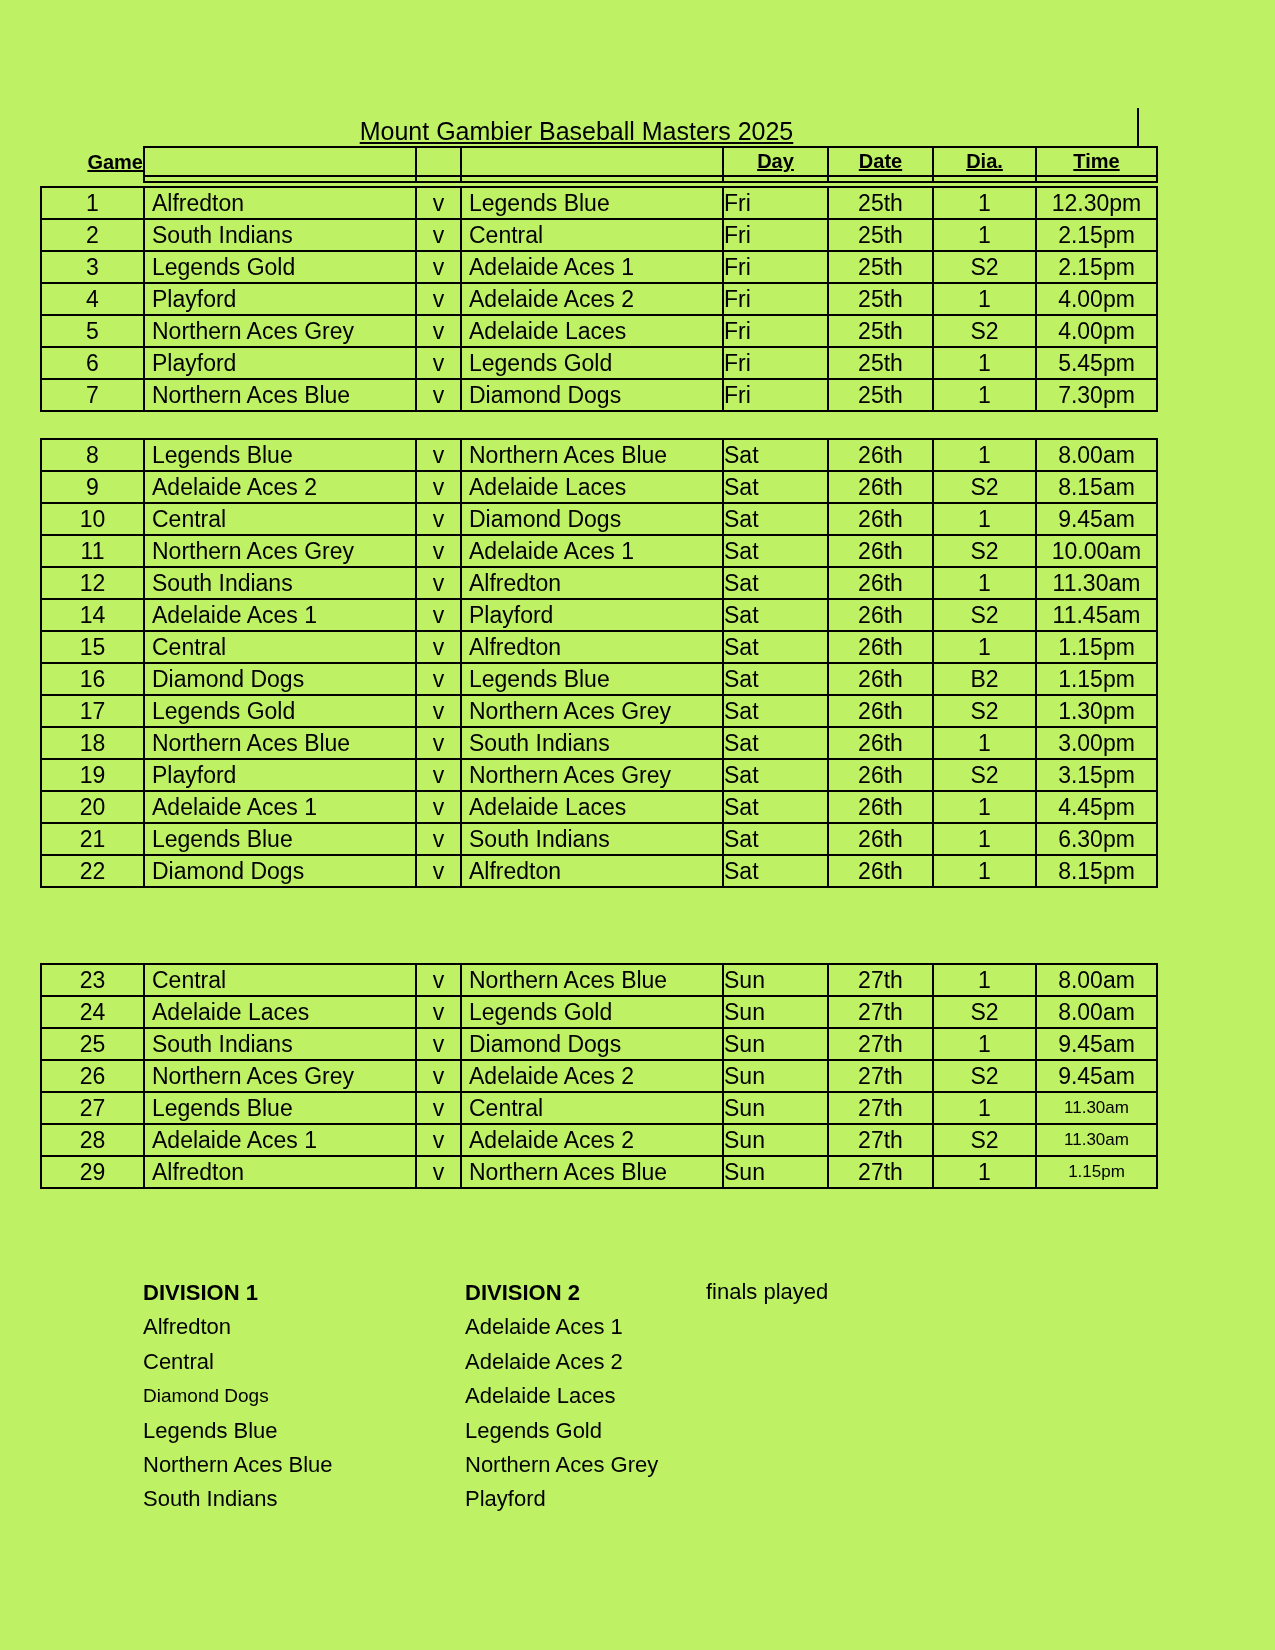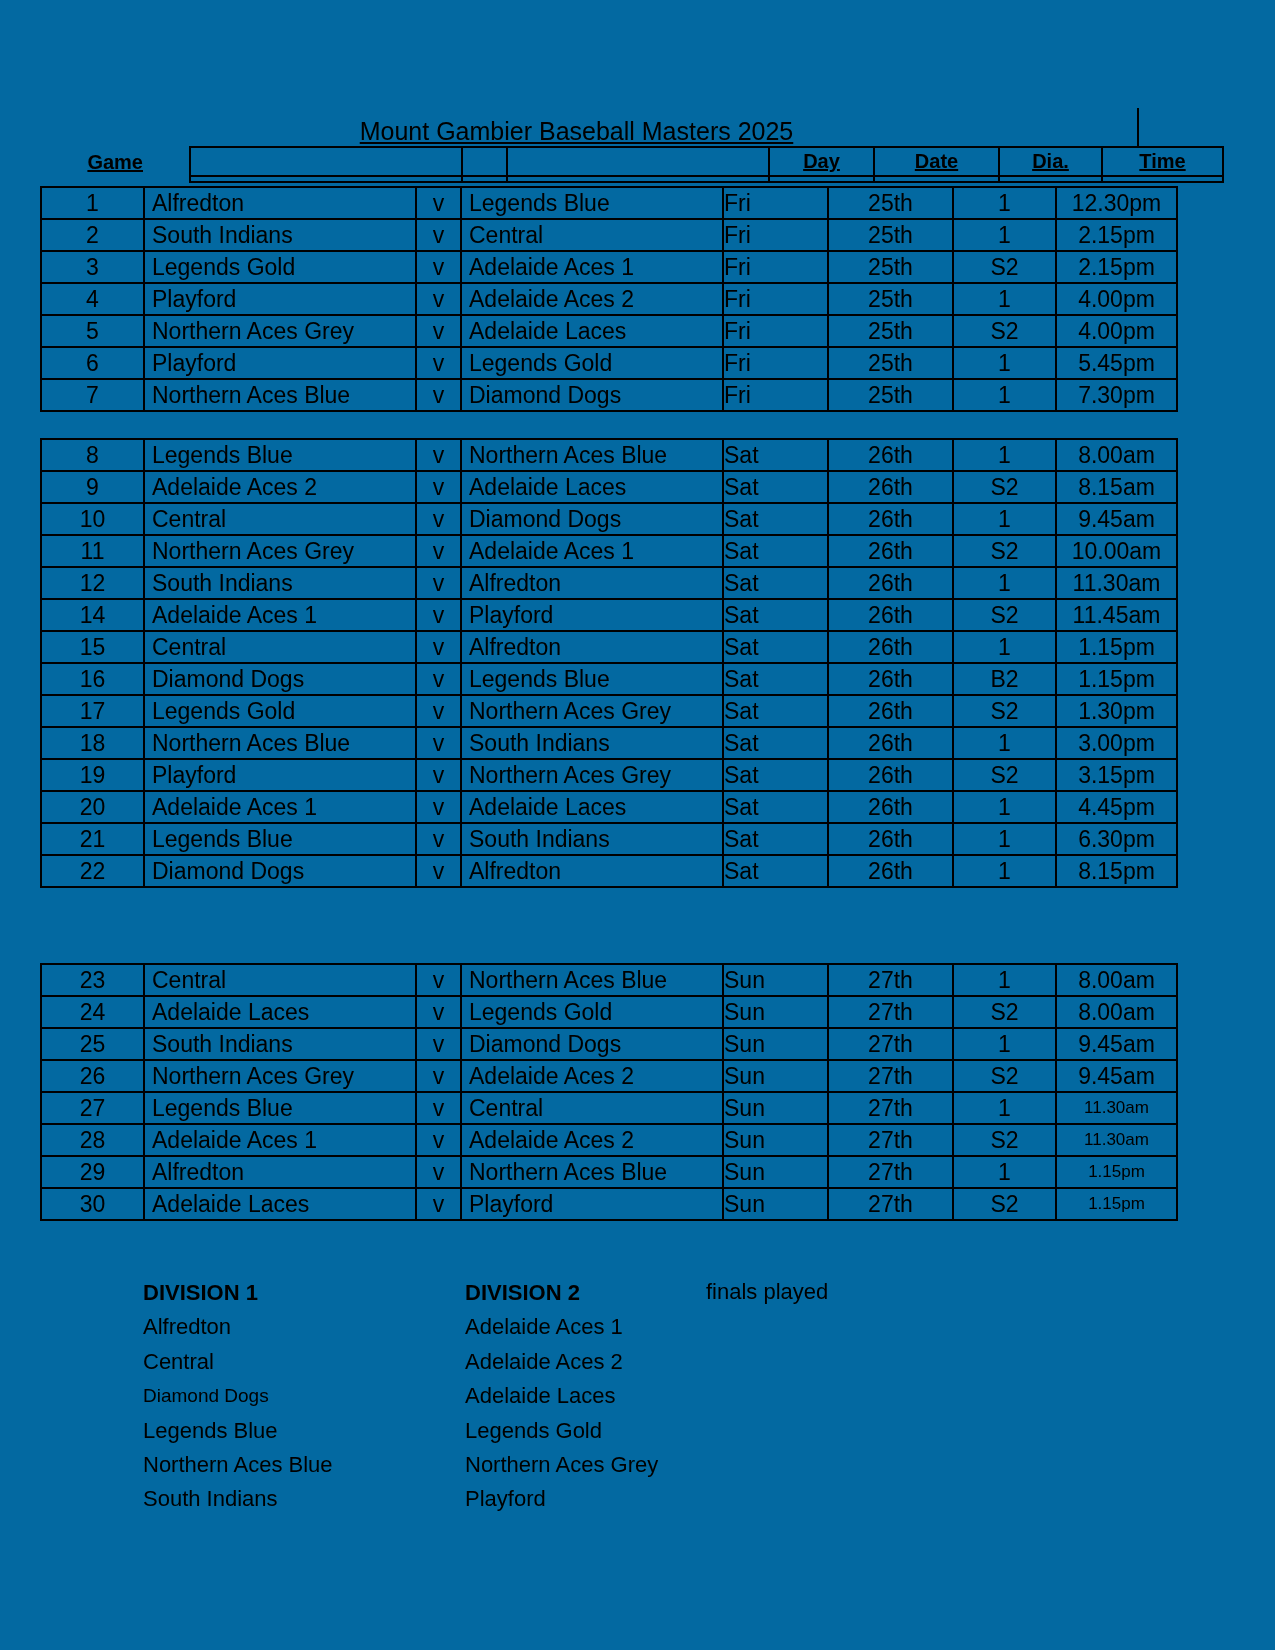--- a/index.html
+++ b/index.html
@@ -1,58 +1,58 @@
 <!DOCTYPE html>
 <html><head>
 <meta charset="utf-8">
 <style>
   html,body{margin:0;padding:0;background:#ffffff;}
   body{
     width:1275px;height:1650px;position:relative;overflow:hidden;
     font-family:"Liberation Sans","DejaVu Sans",sans-serif;color:#000;
   }
-  .page{position:absolute;inset:0;background:#0369a1;}
+  .page{position:absolute;inset:0;background:#bef264;}
 
   
   .title{
     position:absolute;top:117px;left:14px;width:1125px;
     text-align:center;font-size:25px;line-height:28px;
     text-decoration:underline;white-space:nowrap;
   }
   
   .tick{position:absolute;left:1137px;top:108px;width:2px;height:39px;background:#000;}
 
   
   .game-head{
     position:absolute;left:40px;top:151px;width:103px;text-align:right;
     font-size:20px;font-weight:bold;text-decoration:underline;
   }
 
   table{border-collapse:collapse;table-layout:fixed;}
   td,th{border:2px solid #000;overflow:hidden;white-space:nowrap;box-sizing:border-box;padding:0;}
 
   
-  .hdr{position:absolute;left:143px;top:146px;margin-left:46px;}
+  .hdr{position:absolute;left:143px;top:146px;}
   .hdr th{height:29px;font-size:20px;font-weight:bold;text-align:center;vertical-align:middle;}
   .hdr th span{text-decoration:underline;}
   .hdr .thin td{height:6px;}
 
   
   .blk{position:absolute;left:40px;}
   .blk td{height:32px;font-size:23px;vertical-align:middle;}
   .b1{top:186px;}
   .b2{top:438px;}
   .b3{top:963px;}
 
   .c-game{width:103px;text-align:center;}
   .c-t1{width:272px;padding-left:7px;text-align:left;}
   .c-v{width:45px;text-align:center;font-size:21px;}
   .c-t2{width:262px;padding-left:7px;text-align:left;}
   .c-day{width:105px;text-align:left;}
-  .c-date{width:125px;text-align:center;}
+  .c-date{width:105px;text-align:center;}
   .c-dia{width:103px;text-align:center;}
   .c-time{width:121px;text-align:center;}
   td.time-small{font-size:17px;}
 
   
   .div-col{position:absolute;font-size:22px;line-height:34.4px;}
   .div1{left:143px;top:1276px;}
   .div2{left:465px;top:1276px;}
   .div-heading{font-weight:bold;line-height:34.4px;}
   .div-item.small{font-size:19px;}
@@ -374,30 +374,20 @@
         <tr>
           <td class="c-game">29</td>
           <td class="c-t1">Alfredton</td>
           <td class="c-v">v</td>
           <td class="c-t2">Northern Aces Blue</td>
           <td class="c-day">Sun</td>
           <td class="c-date">27th</td>
           <td class="c-dia">1</td>
           <td class="c-time time-small">1.15pm</td>
         </tr>
-        <tr>
-          <td class="c-game">30</td>
-          <td class="c-t1">Adelaide Laces</td>
-          <td class="c-v">v</td>
-          <td class="c-t2">Playford</td>
-          <td class="c-day">Sun</td>
-          <td class="c-date">27th</td>
-          <td class="c-dia">S2</td>
-          <td class="c-time time-small">1.15pm</td>
-        </tr>
       </tbody>
     </table>
 
   <div class="div-col div1">
     <div class="div-heading">DIVISION 1</div>
     <div>
         <div class="div-item">Alfredton</div>
         <div class="div-item">Central</div>
         <div class="div-item small">Diamond Dogs</div>
         <div class="div-item">Legends Blue</div>

